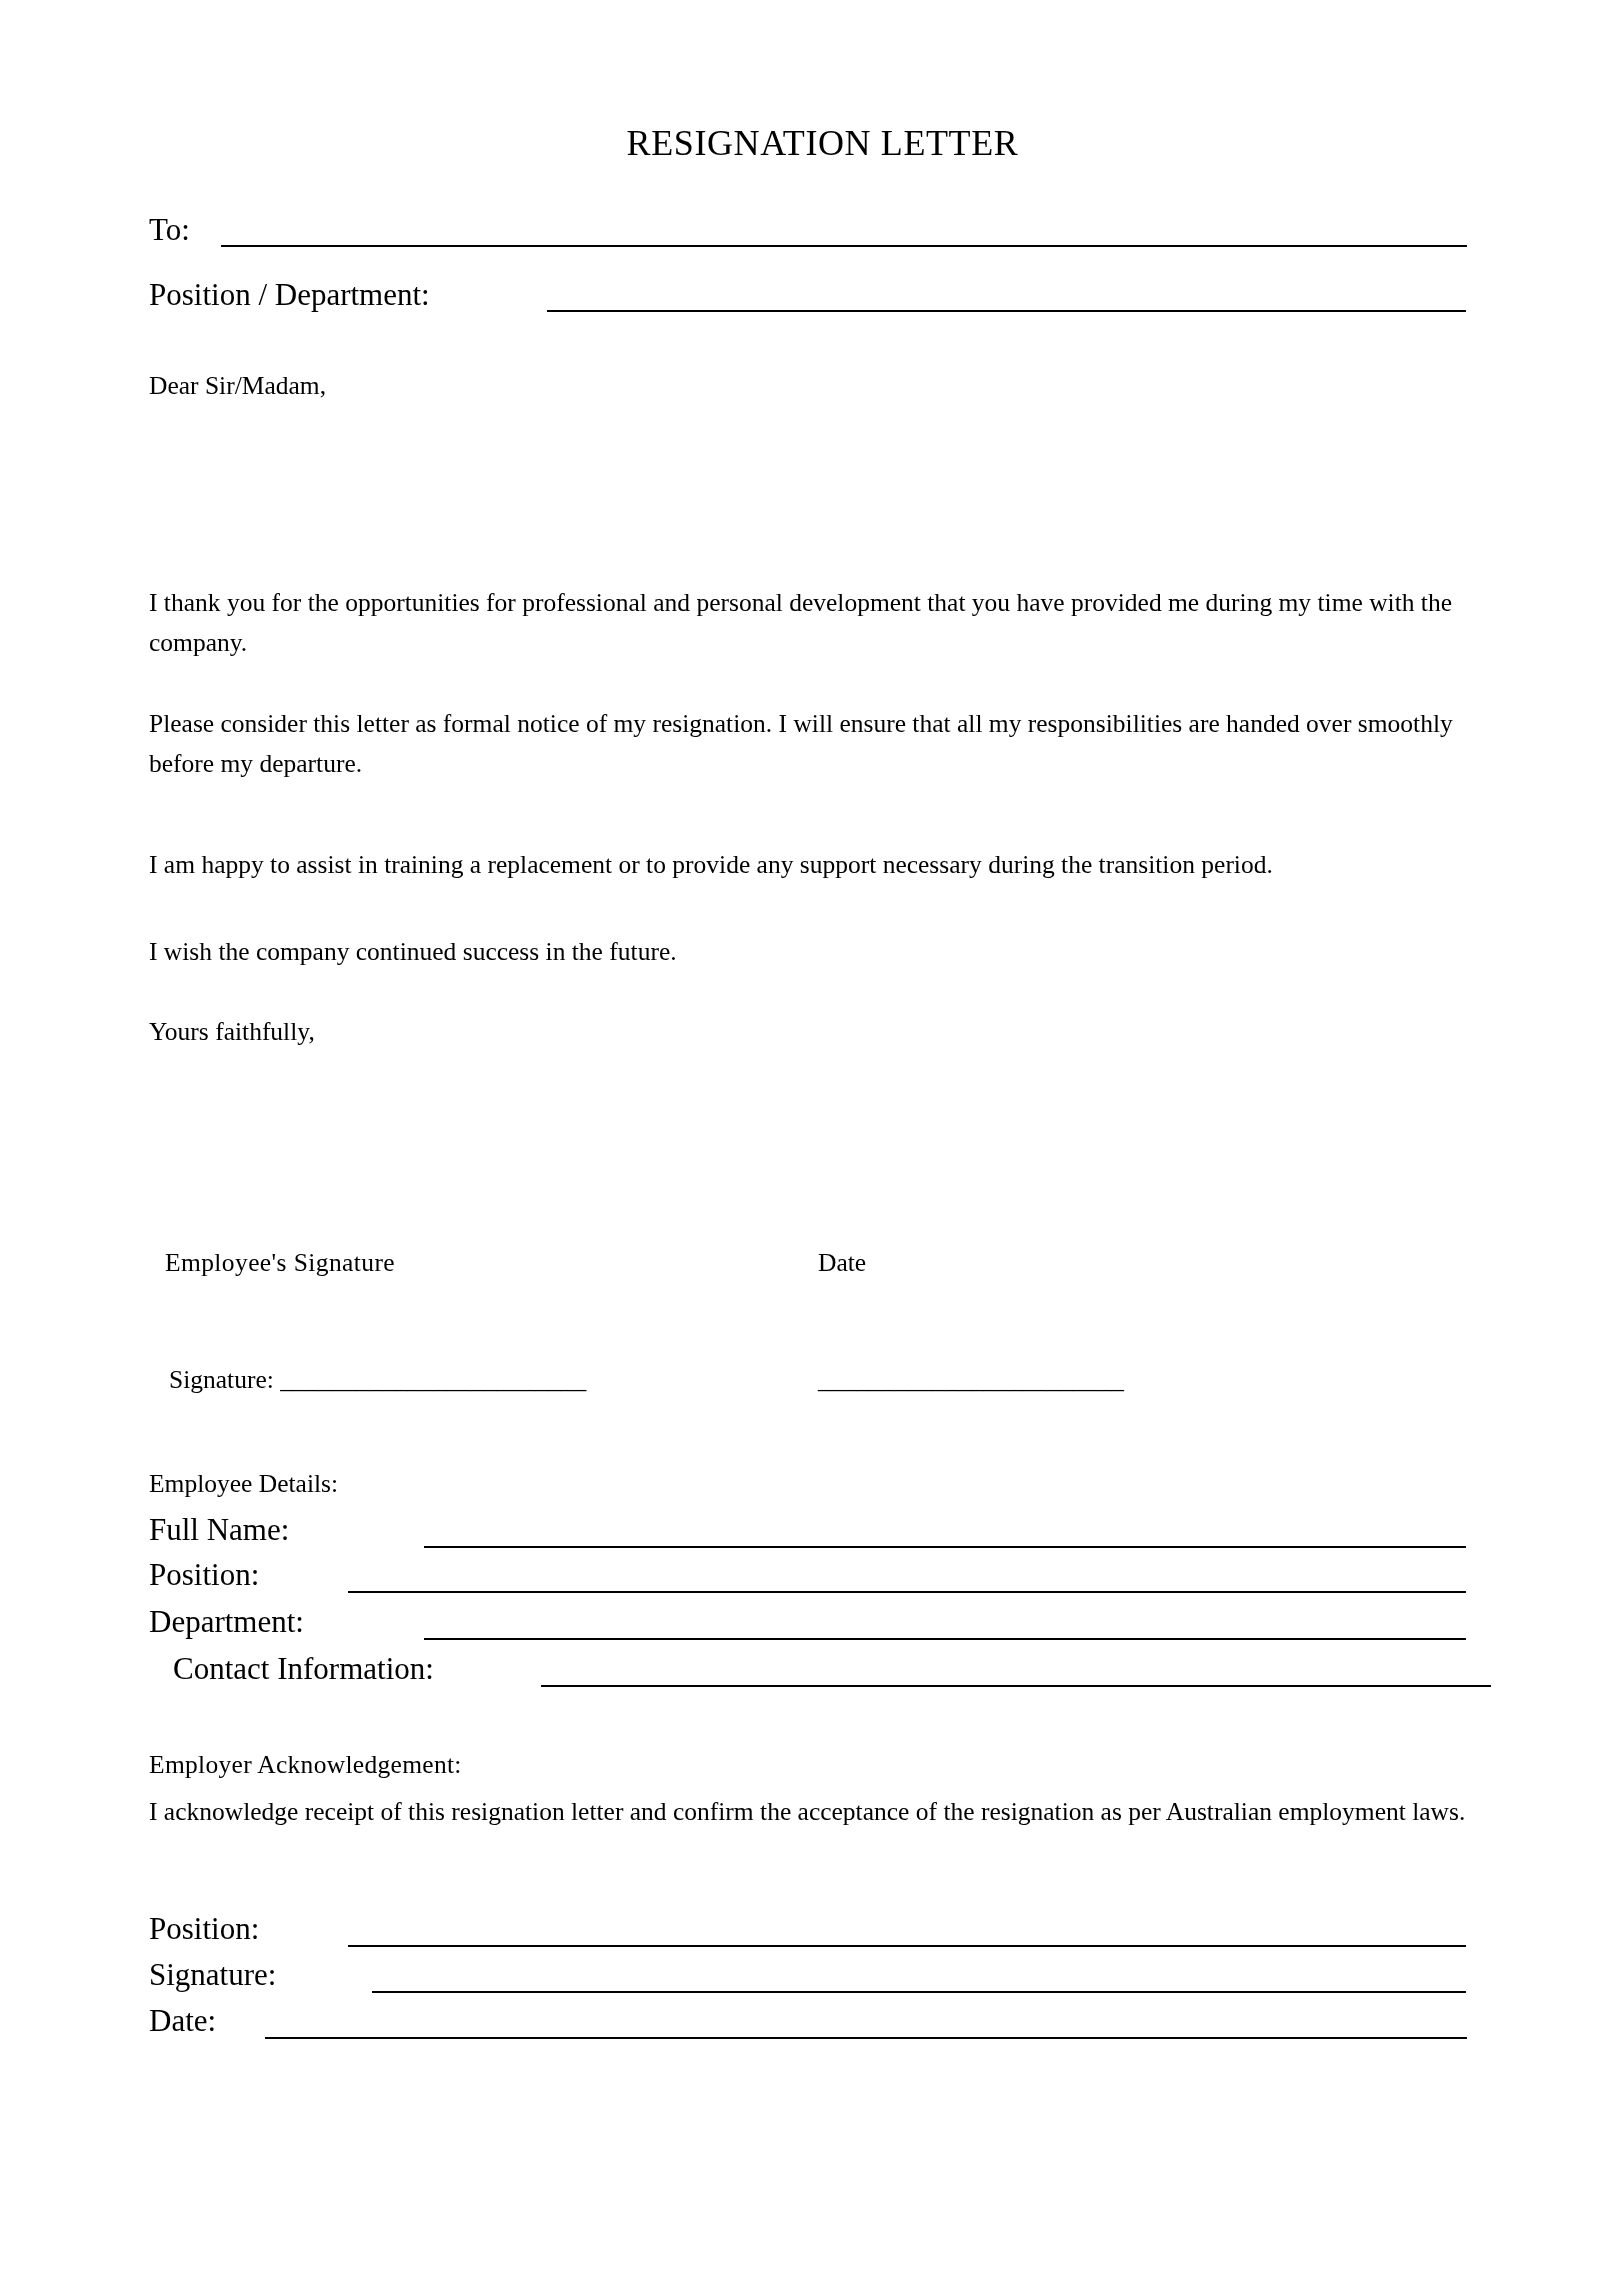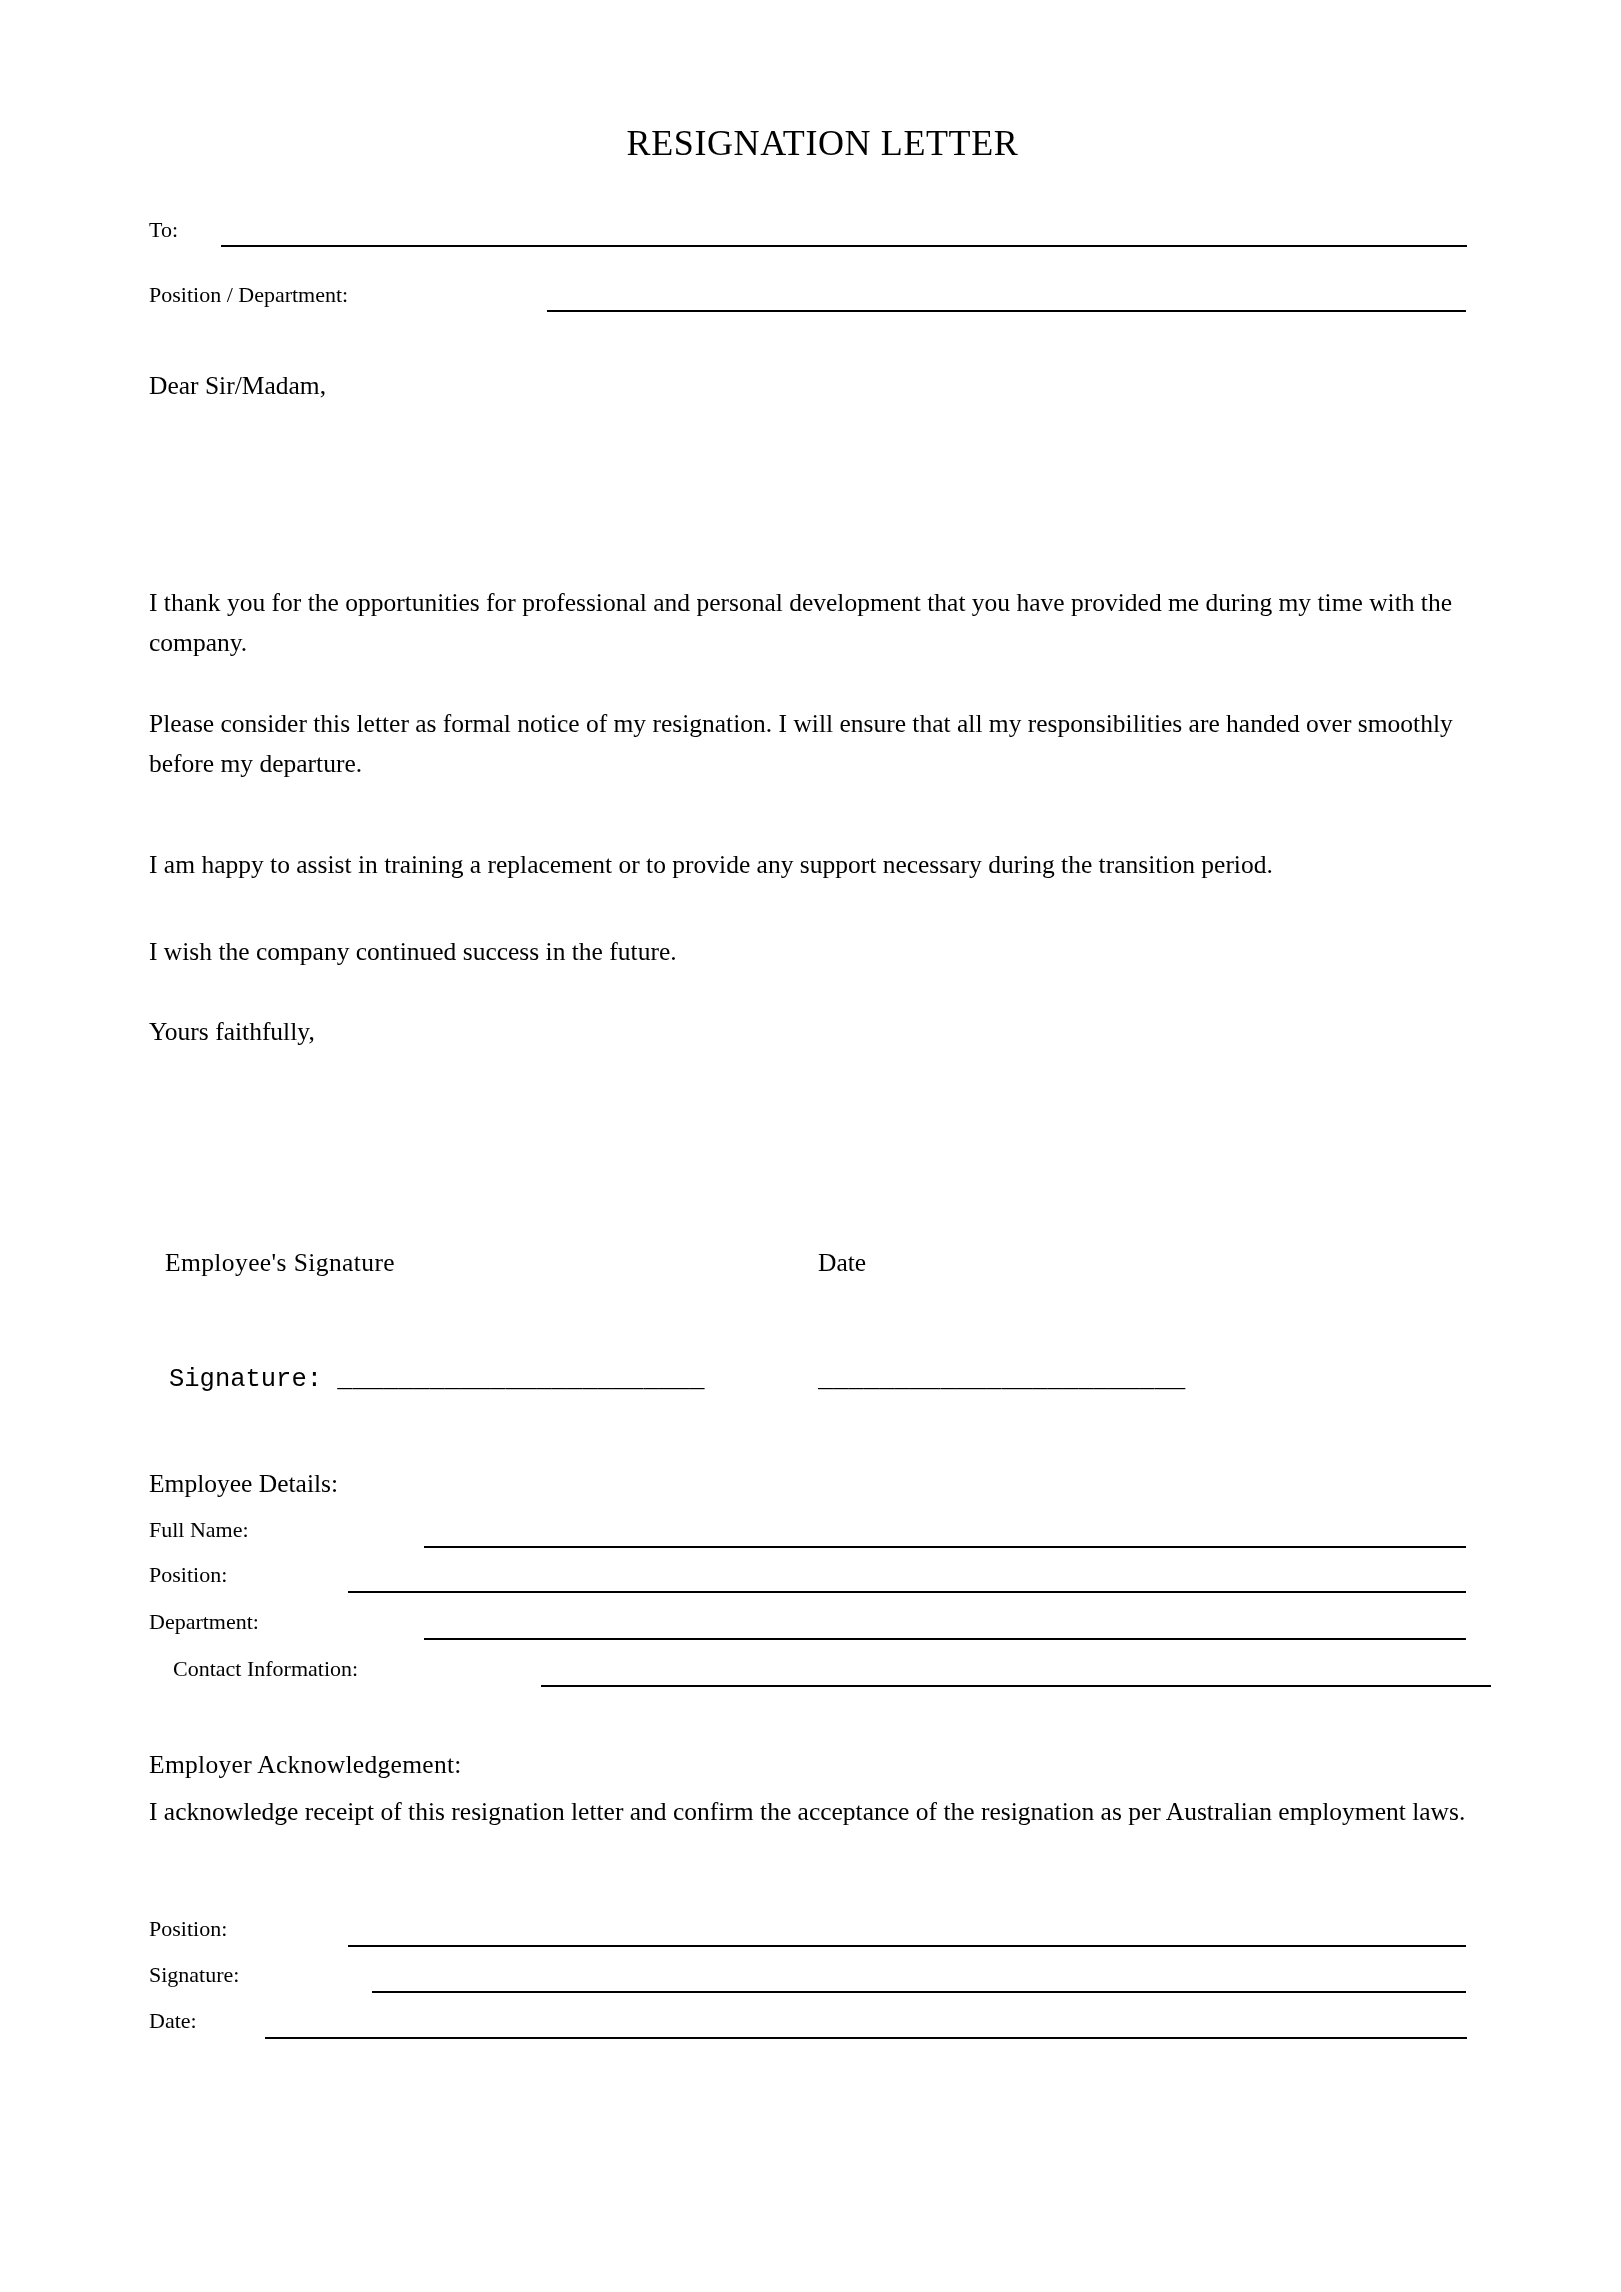--- a/index.html
+++ b/index.html
@@ -33,21 +33,21 @@
 
   
   .field-row {
     position: absolute;
     height: 39px;
   }
   .field-label {
     position: absolute;
     left: 0;
     top: 0;
-    font-size: 22px;
+    font-size: 31px;
     white-space: nowrap;
     line-height: 31px;
   }
   .rule {
     position: absolute;
     height: 0;
     border-bottom: 2.9px solid #000000;
   }
 
   .para {
@@ -61,21 +61,20 @@
   }
   .line-text {
     position: absolute;
     font-size: 25.5px;
     line-height: 31px;
     white-space: nowrap;
     margin: 0;
   }
   .sig-underscore {
     letter-spacing: 0px;
-    font-family: Liberation Mono, monospace;
   }
 </style>
 </head>
 <body>
 
 <div class="page">
 
   <h1 class="doc-title">RESIGNATION LETTER</h1>
 
   <div class="field-row" style="left:149px; top:214px; width:1317px;">

